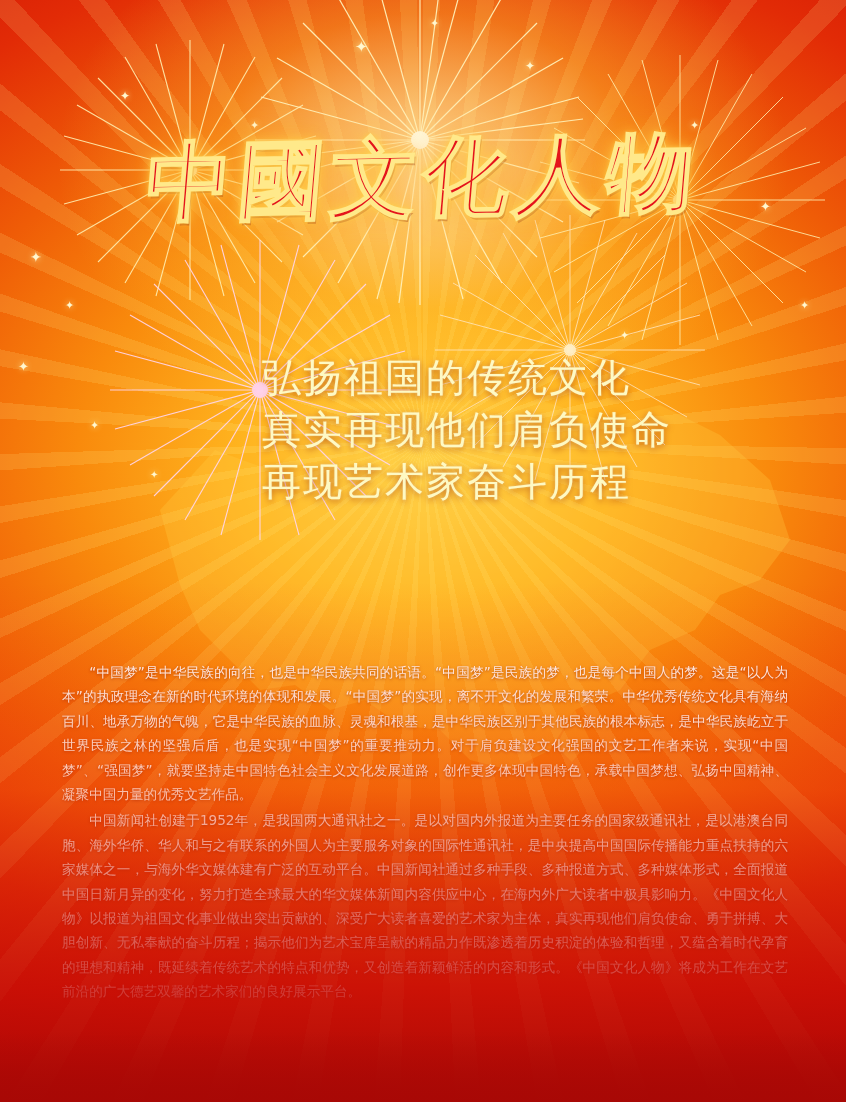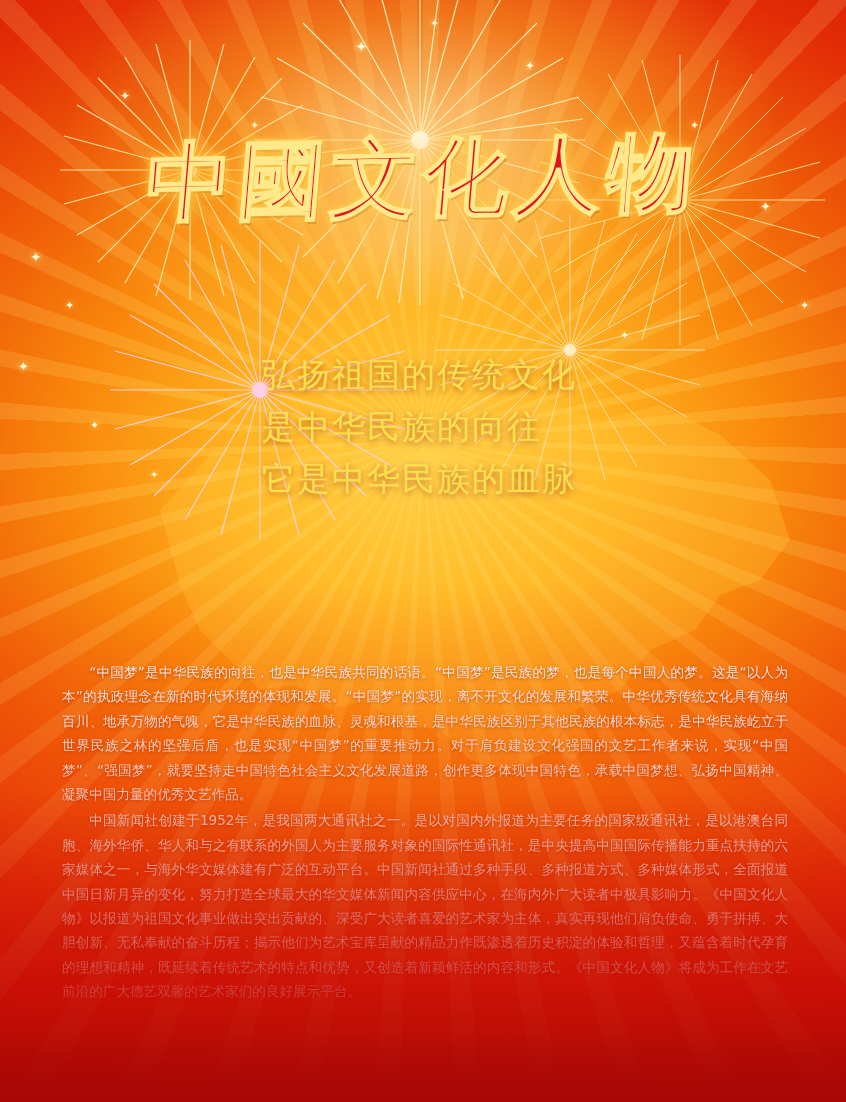--- a/index.html
+++ b/index.html
@@ -101,23 +101,23 @@
       0 0 34px rgba(255,160,30,.85),
       2px 3px 0 rgba(120,0,0,.35);
     transform: skewX(-6deg) rotate(-1.2deg);
   }
 
   
   .slogan {
     position: absolute;
     top: 352px;
     left: 262px;
-    color: #fde047;
-    font-family: Liberation Mono, monospace;
-    font-size: 33px;
+    color: #fef9c3;
+    font-family: Liberation Serif, serif;
+    font-size: 39px;
     line-height: 52px;
     letter-spacing: 2px;
     text-shadow: 0 2px 6px rgba(140,20,0,.55), 0 0 2px rgba(255,255,255,.4);
   }
   .slogan div { white-space: nowrap; }
 
   
   .body-copy {
     position: absolute;
     left: 62px;
@@ -332,22 +332,22 @@
   <div class="sparkle" style="left:620px; top:330px; font-size:11px;">✦</div>
   <div class="sparkle" style="left:250px; top:120px; font-size:11px;">✦</div>
   <div class="sparkle" style="left:120px; top:90px;  font-size:12px;">✦</div>
 
   <div class="title-wrap">
     <div class="title">中國文化人物</div>
   </div>
 
   <div class="slogan">
     <div>弘扬祖国的传统文化</div>
-    <div>是中华民族的向往</div>
-    <div>它是中华民族的血脉</div>
+    <div>真实再现他们肩负使命</div>
+    <div>再现艺术家奋斗历程</div>
   </div>
 
   <div class="body-copy">
     <p>“中国梦”是中华民族的向往，也是中华民族共同的话语。“中国梦”是民族的梦，也是每个中国人的梦。这是“以人为本”的执政理念在新的时代环境的体现和发展。“中国梦”的实现，离不开文化的发展和繁荣。中华优秀传统文化具有海纳百川、地承万物的气魄，它是中华民族的血脉、灵魂和根基，是中华民族区别于其他民族的根本标志，是中华民族屹立于世界民族之林的坚强后盾，也是实现“中国梦”的重要推动力。对于肩负建设文化强国的文艺工作者来说，实现“中国梦”、“强国梦”，就要坚持走中国特色社会主义文化发展道路，创作更多体现中国特色，承载中国梦想、弘扬中国精神、凝聚中国力量的优秀文艺作品。</p>
     <p>中国新闻社创建于1952年，是我国两大通讯社之一。是以对国内外报道为主要任务的国家级通讯社，是以港澳台同胞、海外华侨、华人和与之有联系的外国人为主要服务对象的国际性通讯社，是中央提高中国国际传播能力重点扶持的六家媒体之一，与海外华文媒体建有广泛的互动平台。中国新闻社通过多种手段、多种报道方式、多种媒体形式，全面报道中国日新月异的变化，努力打造全球最大的华文媒体新闻内容供应中心，在海内外广大读者中极具影响力。《中国文化人物》以报道为祖国文化事业做出突出贡献的、深受广大读者喜爱的艺术家为主体，真实再现他们肩负使命、勇于拼搏、大胆创新、无私奉献的奋斗历程；揭示他们为艺术宝库呈献的精品力作既渗透着历史积淀的体验和哲理，又蕴含着时代孕育的理想和精神，既延续着传统艺术的特点和优势，又创造着新颖鲜活的内容和形式。《中国文化人物》将成为工作在文艺前沿的广大德艺双馨的艺术家们的良好展示平台。</p>
   </div>
 
   <div class="bg-bottom"></div>
   <div class="bg-bottom-red"></div>
 </div>

